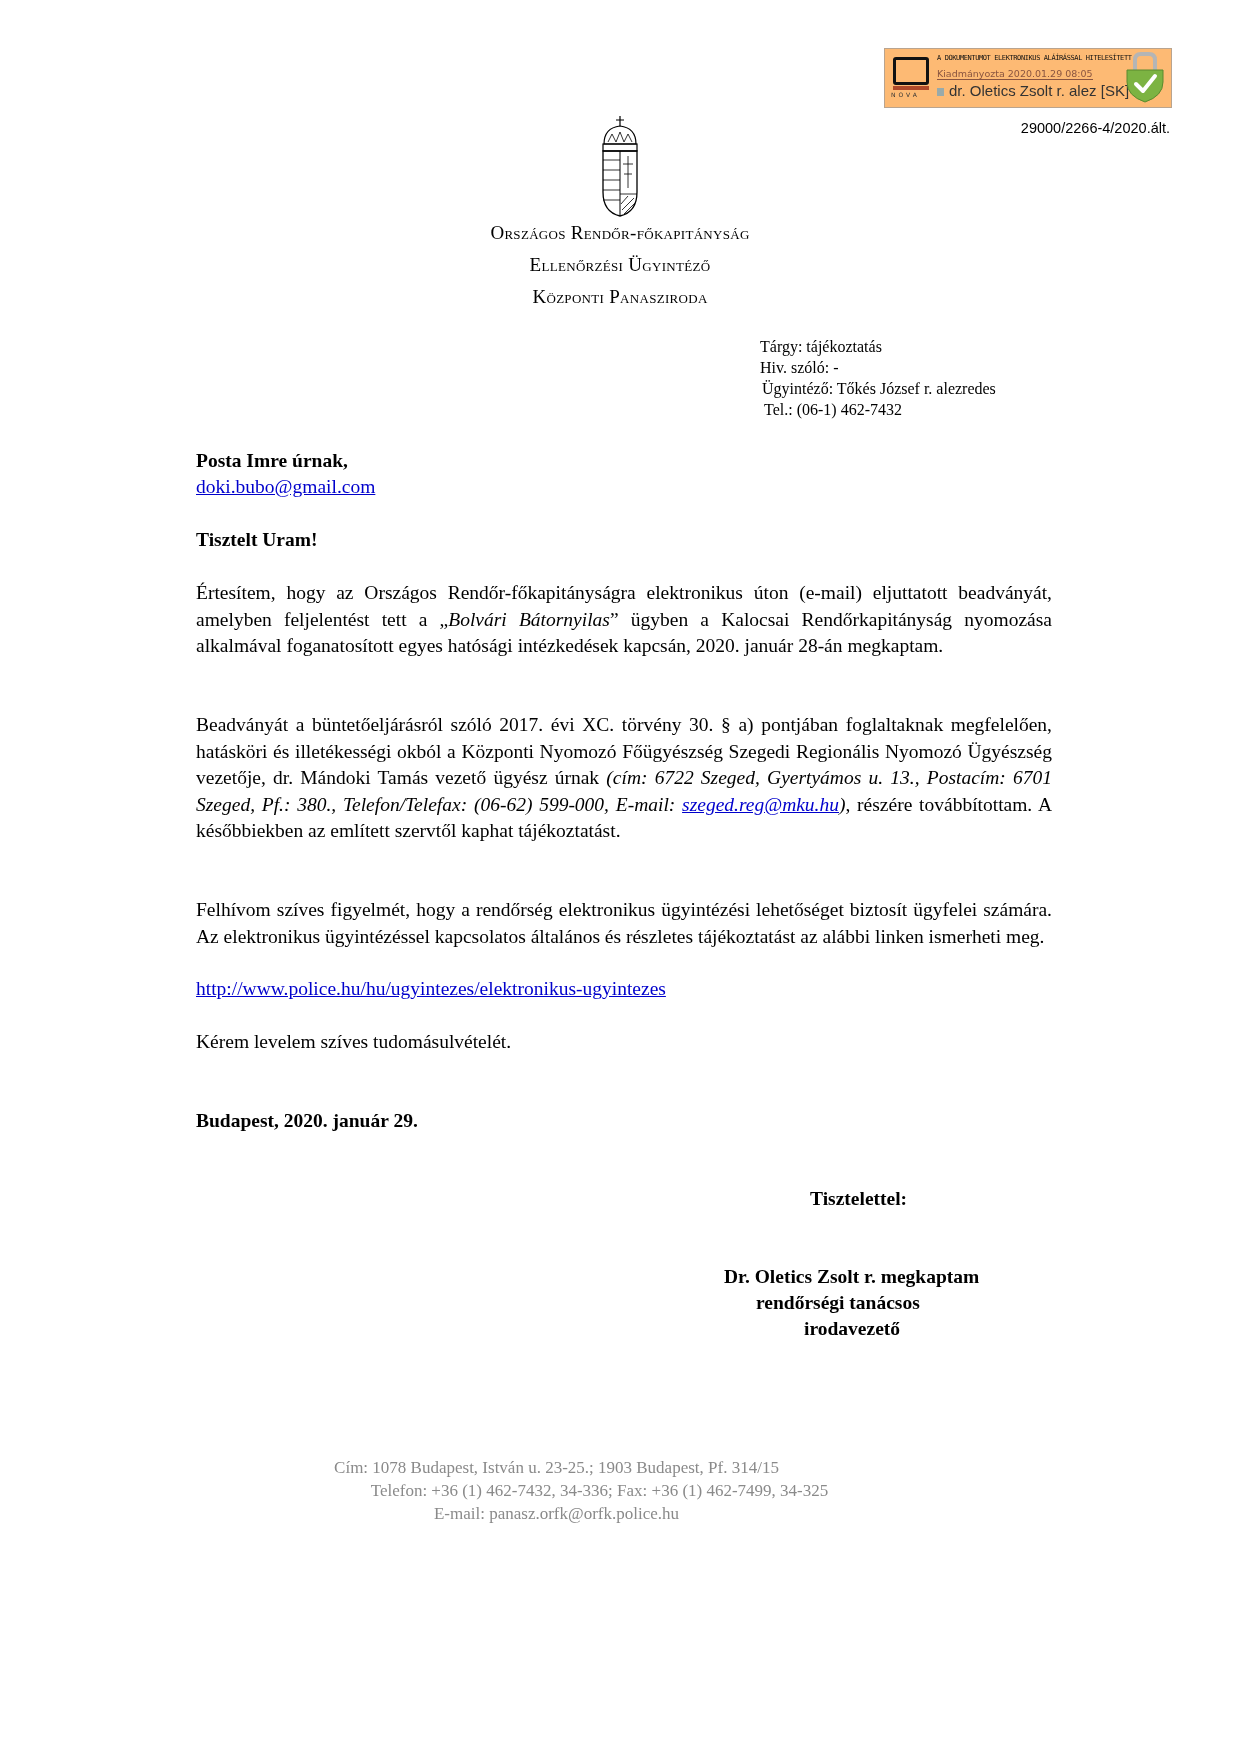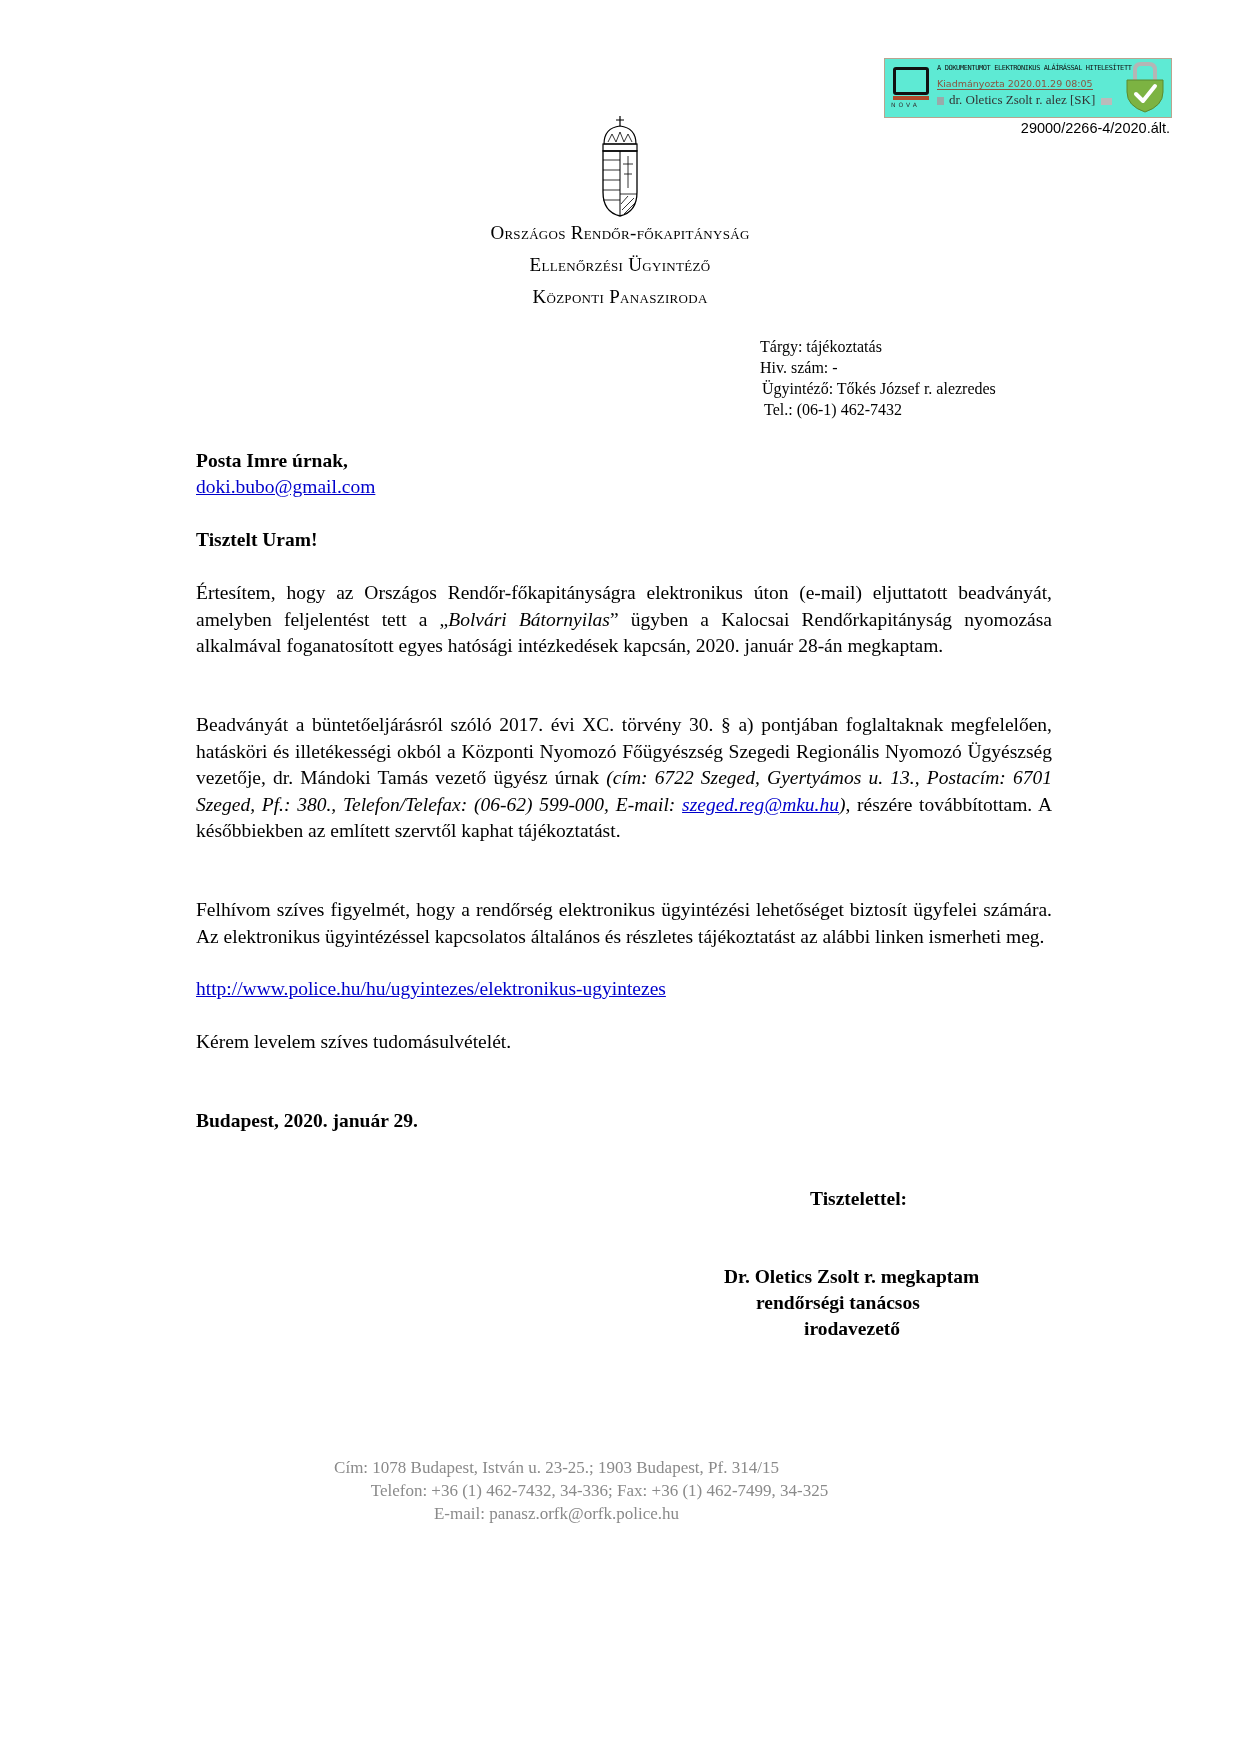--- a/index.html
+++ b/index.html
@@ -1,27 +1,27 @@
 <!DOCTYPE html>
 <html><head>
 <meta charset="utf-8">
 <style>
   html, body { margin:0; padding:0; background:#ffffff; }
   body { width:1240px; height:1754px; position:relative; overflow:hidden;
          font-family:"Liberation Serif", "DejaVu Serif", serif; color:#000; }
   .abs { position:absolute; }
 
   
-  .stamp { left:884px; top:58px; width:286px; height:58px; border:1px solid #b9a48f; background:#5eead4; }
+  .stamp { left:884px; top:48px; width:286px; height:58px; border:1px solid #b9a48f; background:#fdba74; }
   .stamp .monitor { position:absolute; left:8px; top:8px; width:30px; height:22px; border:3px solid #111; border-radius:3px; }
   .stamp .monitor:after { content:""; position:absolute; left:-3px; bottom:-8px; width:36px; height:4px; background:#b04a2a; }
   .stamp .nova { position:absolute; left:6px; top:42px; font-family:"DejaVu Sans", sans-serif; font-size:6px; letter-spacing:3px; color:#333; }
   .stamp .title { position:absolute; left:52px; top:5px; font-family:"DejaVu Sans Mono", monospace; font-size:7px; letter-spacing:-0.4px; color:#111; white-space:nowrap; }
   .stamp .issued { position:absolute; left:52px; top:19px; font-family:"DejaVu Sans", sans-serif; font-size:9.5px; color:#8a5540; border-bottom:1px solid #8a5540; white-space:nowrap; }
-  .stamp .signer { position:absolute; left:52px; top:33px; font-family:Liberation Serif, serif; font-size:13px; color:#333; white-space:nowrap; }
+  .stamp .signer { position:absolute; left:52px; top:33px; font-family:Liberation Sans, sans-serif; font-size:15px; color:#333; white-space:nowrap; }
   .stamp .signer .mini { display:inline-block; width:7px; height:8px; background:#9aa; margin-right:5px; vertical-align:middle; }
   .stamp .signer .card { display:inline-block; width:11px; height:7px; background:#bbb; margin-left:6px; vertical-align:middle; }
   .stamp .shield { position:absolute; right:4px; top:3px; width:44px; height:52px; }
   .filenum { right:70px; top:120px; font-family:"Liberation Sans", sans-serif; font-size:14.5px; color:#000; }
 
   
   .coa { left:598px; top:114px; width:44px; height:104px; }
 
   
   .inst { left:0; width:1240px; text-align:center; font-size:19px; font-variant:small-caps; letter-spacing:0.3px; }
@@ -78,21 +78,21 @@
       <line x1="26" y1="100" x2="38" y2="88"></line>
       <line x1="23" y1="90" x2="30" y2="82"></line>
   </g>
 </svg>
 
 <div class="abs inst" style="top:222px;">Országos Rendőr-főkapitányság</div>
 <div class="abs inst" style="top:254px;">Ellenőrzési Ügyintéző</div>
 <div class="abs inst" style="top:286px;">Központi Panasziroda</div>
 
 <div class="abs ref" style="top:338px;">Tárgy: tájékoztatás</div>
-<div class="abs ref" style="top:359px;">Hiv. szám: -</div>
+<div class="abs ref" style="top:359px;">Hiv. szóló: -</div>
 <div class="abs ref" style="top:380px; left:762px;">Ügyintéző: Tőkés József r. alezredes</div>
 <div class="abs ref" style="top:401px; left:764px;">Tel.: (06-1) 462-7432</div>
 
 <div class="abs body-text bold" style="top:448px;">Posta Imre úrnak,</div>
 <div class="abs body-text" style="top:474px;">
   <a class="link">doki.bubo@gmail.com</a>
 </div>
 
 <div class="abs body-text bold" style="top:527px;">Tisztelt Uram!</div>
 

